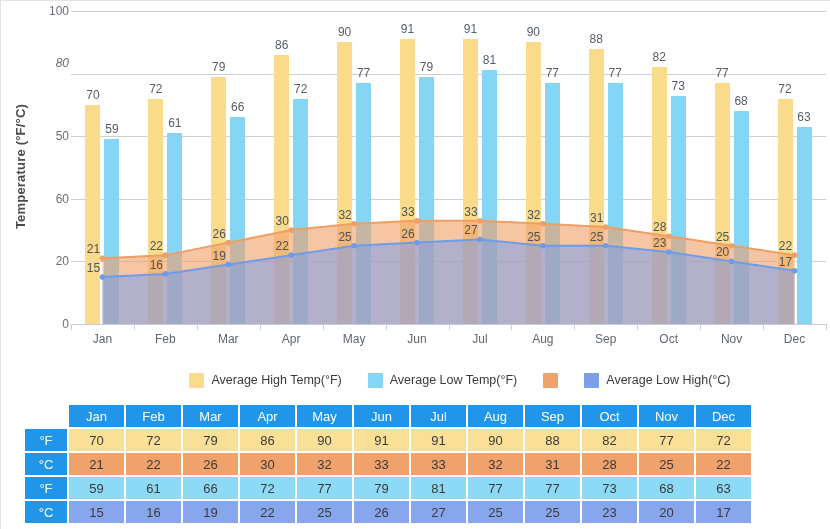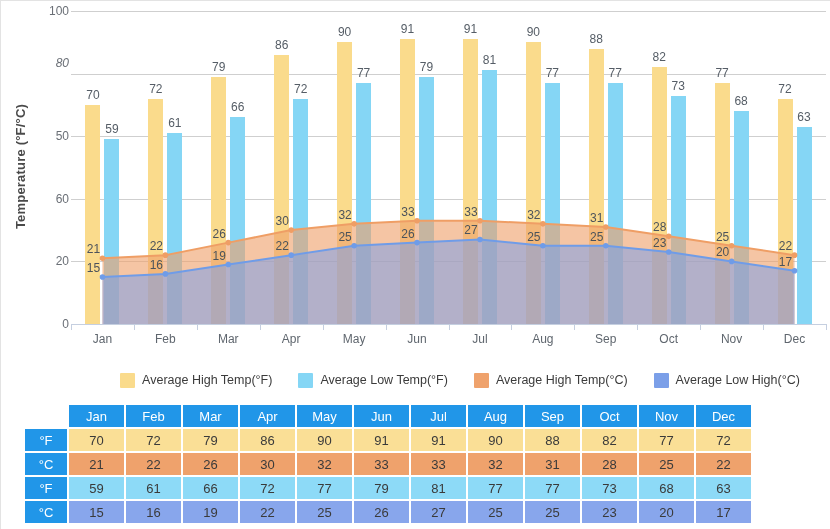--- a/index.html
+++ b/index.html
@@ -310,21 +310,20 @@
       <div class="legend-item">
         <span class="legend-swatch" style="background: rgb(250, 219, 140);"></span>
         <span class="legend-label">Average High Temp(°F)</span>
       </div>
       <div class="legend-item">
         <span class="legend-swatch" style="background: rgb(133, 214, 245);"></span>
         <span class="legend-label">Average Low Temp(°F)</span>
       </div>
       <div class="legend-item">
         <span class="legend-swatch" style="background: rgb(239, 162, 108);"></span>
-        <span class="legend-label">Average High Temp(°C)</span>
       </div>
       <div class="legend-item">
         <span class="legend-swatch" style="background: rgb(123, 159, 232);"></span>
         <span class="legend-label">Average Low High(°C)</span>
       </div>
     </div>
 
   <table id="data-table">
     <thead>
       <tr>

